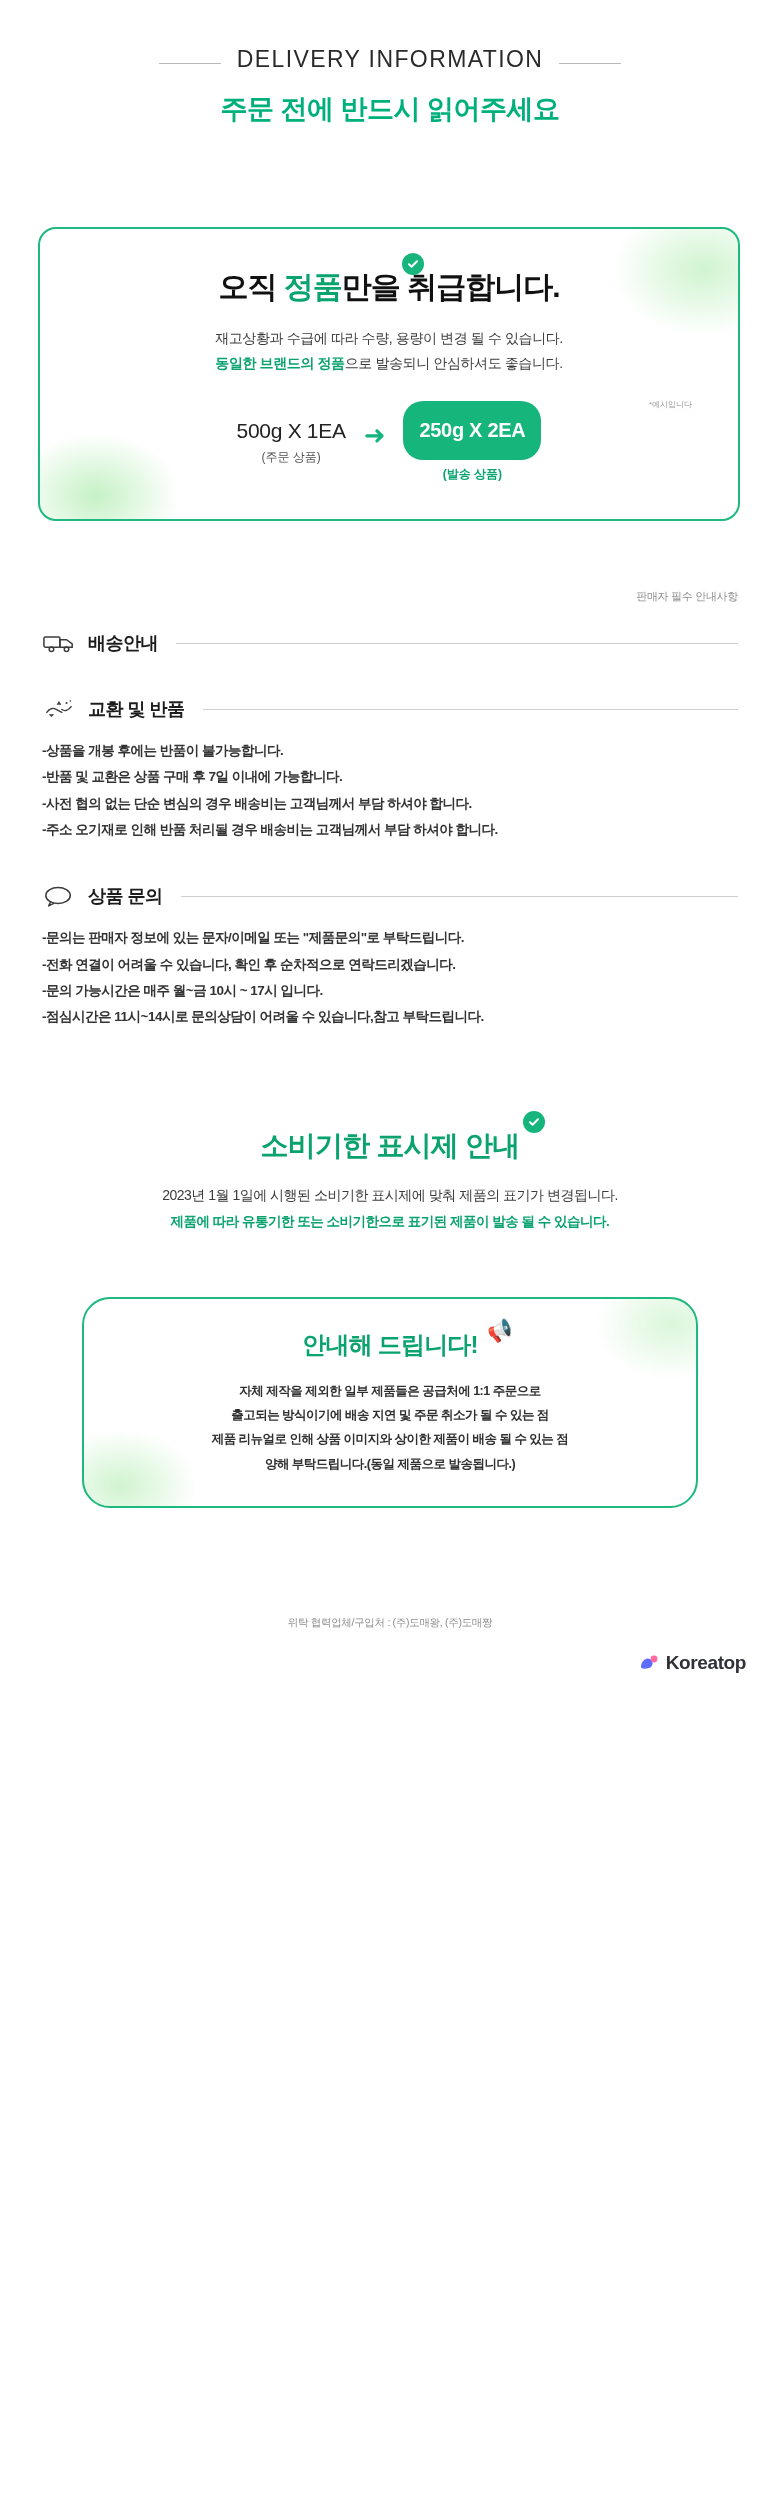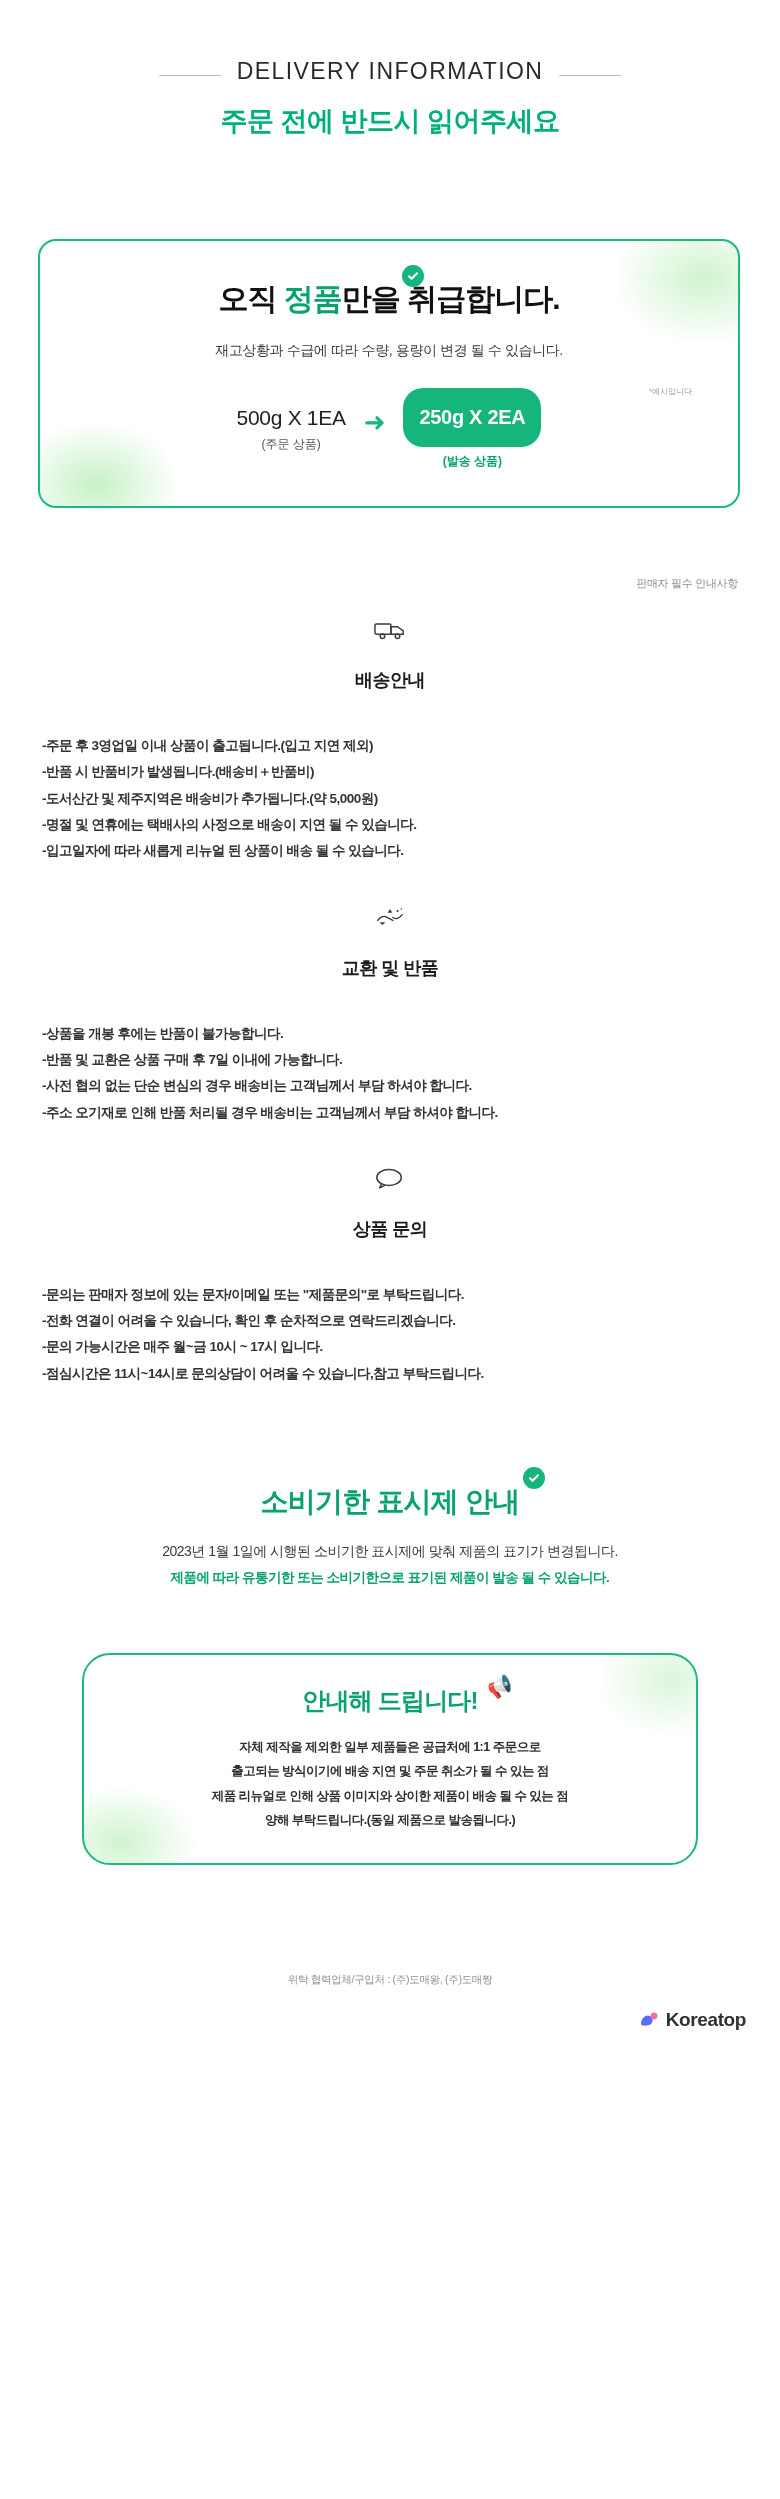--- a/index.html
+++ b/index.html
@@ -11,21 +11,21 @@
   }
   body {
     width: 780px;
     min-height: 2499px;
     position: relative;
     overflow: hidden;
   }
 
   
   .header {
-    padding-top: 58px;
+    padding-top: 46px;
     text-align: center;
   }
   .header-eyebrow {
     font-size: 23px;
     letter-spacing: 1.4px;
     color: #2a2a2a;
     font-weight: 400;
     display: inline-block;
     position: relative;
     padding: 0 16px 6px 16px;
@@ -143,22 +143,21 @@
     margin: 68px 42px 0 0;
     font-size: 11px;
     color: #8d8d8d;
     letter-spacing: -0.3px;
   }
 
   .section { margin: 26px 42px 0 42px; }
   .section-head {
     display: flex;
     align-items: center;
-    gap: 25px;
-    flex-direction: column;
+    gap: 12px;
   }
   .section-icon {
     width: 34px; height: 26px;
     display: flex; align-items: center; justify-content: center;
     color: #3c3c3c;
   }
   .section-title {
     font-size: 18px;
     font-weight: bold;
     color: #1c1c1c;
@@ -285,20 +284,23 @@
   <div class="genuine-title">
     <span>오직 </span><span class="hl">정품</span><span>만을 취급합니다.</span>
     <span class="check-badge genuine-badge-pos">
       <svg viewBox="0 0 12 12" aria-hidden="true">
           <path d="M2 6.2 L4.6 8.8 L10 3.2" fill="none" stroke="#ffffff" stroke-width="2" stroke-linecap="round" stroke-linejoin="round"></path>
         </svg>
     </span>
   </div>
 
   <div class="genuine-desc1">재고상황과 수급에 따라 수량, 용량이 변경 될 수 있습니다.</div>
+  <div class="genuine-desc2">
+    <b>동일한 브랜드의 정품</b><span>으로 발송되니 안심하셔도 좋습니다.</span>
+  </div>
 
   <div class="swap-row">
     <span class="tiny-note">*예시입니다</span>
     <div class="swap-block">
       <div class="swap-main">500g X 1EA</div>
       <div class="swap-sub">(주문 상품)</div>
     </div>
     <div class="arrow">➜</div>
     <div class="swap-block">
       <div class="pill">250g X 2EA</div>
@@ -315,27 +317,20 @@
       <svg viewBox="0 0 34 22" width="32" height="21" aria-hidden="true">
         <rect x="1" y="4" width="17" height="11" rx="1.5" fill="none" stroke="#3c3c3c" stroke-width="1.6"></rect>
         <path d="M18 7 H25 L31 11.5 V15 H18 Z" fill="none" stroke="#3c3c3c" stroke-width="1.6"></path>
         <circle cx="9" cy="17" r="2.4" fill="none" stroke="#3c3c3c" stroke-width="1.6"></circle>
         <circle cx="25" cy="17" r="2.4" fill="none" stroke="#3c3c3c" stroke-width="1.6"></circle>
       </svg>
     </span>
     <span class="section-title">배송안내</span>
     <span class="section-rule"></span>
   </div>
-  <ul class="bullets">
-    <li>-주문 후 3영업일 이내 상품이 출고됩니다.(입고 지연 제외)</li>
-    <li>-반품 시 반품비가 발생됩니다.(배송비＋반품비)</li>
-    <li>-도서산간 및 제주지역은 배송비가 추가됩니다.(약 5,000원)</li>
-    <li>-명절 및 연휴에는 택배사의 사정으로 배송이 지연 될 수 있습니다.</li>
-    <li>-입고일자에 따라 새롭게 리뉴얼 된 상품이 배송 될 수 있습니다.</li>
-  </ul>
 </div>
 
 <div class="section">
   <div class="section-head">
     <span class="section-icon">
       <svg viewBox="0 0 34 24" width="32" height="23" aria-hidden="true">
         <path d="M4 15 C7 11, 11 10, 14 12 L20 15" fill="none" stroke="#3c3c3c" stroke-width="1.5" stroke-linecap="round"></path>
         <path d="M30 9 C27 13, 23 14, 20 12" fill="none" stroke="#3c3c3c" stroke-width="1.5" stroke-linecap="round"></path>
         <path d="M17 3 L19.5 7 L14.5 7 Z" fill="#3c3c3c"></path>
         <path d="M9 20 L12 17 L6 17 Z" fill="#3c3c3c"></path>

